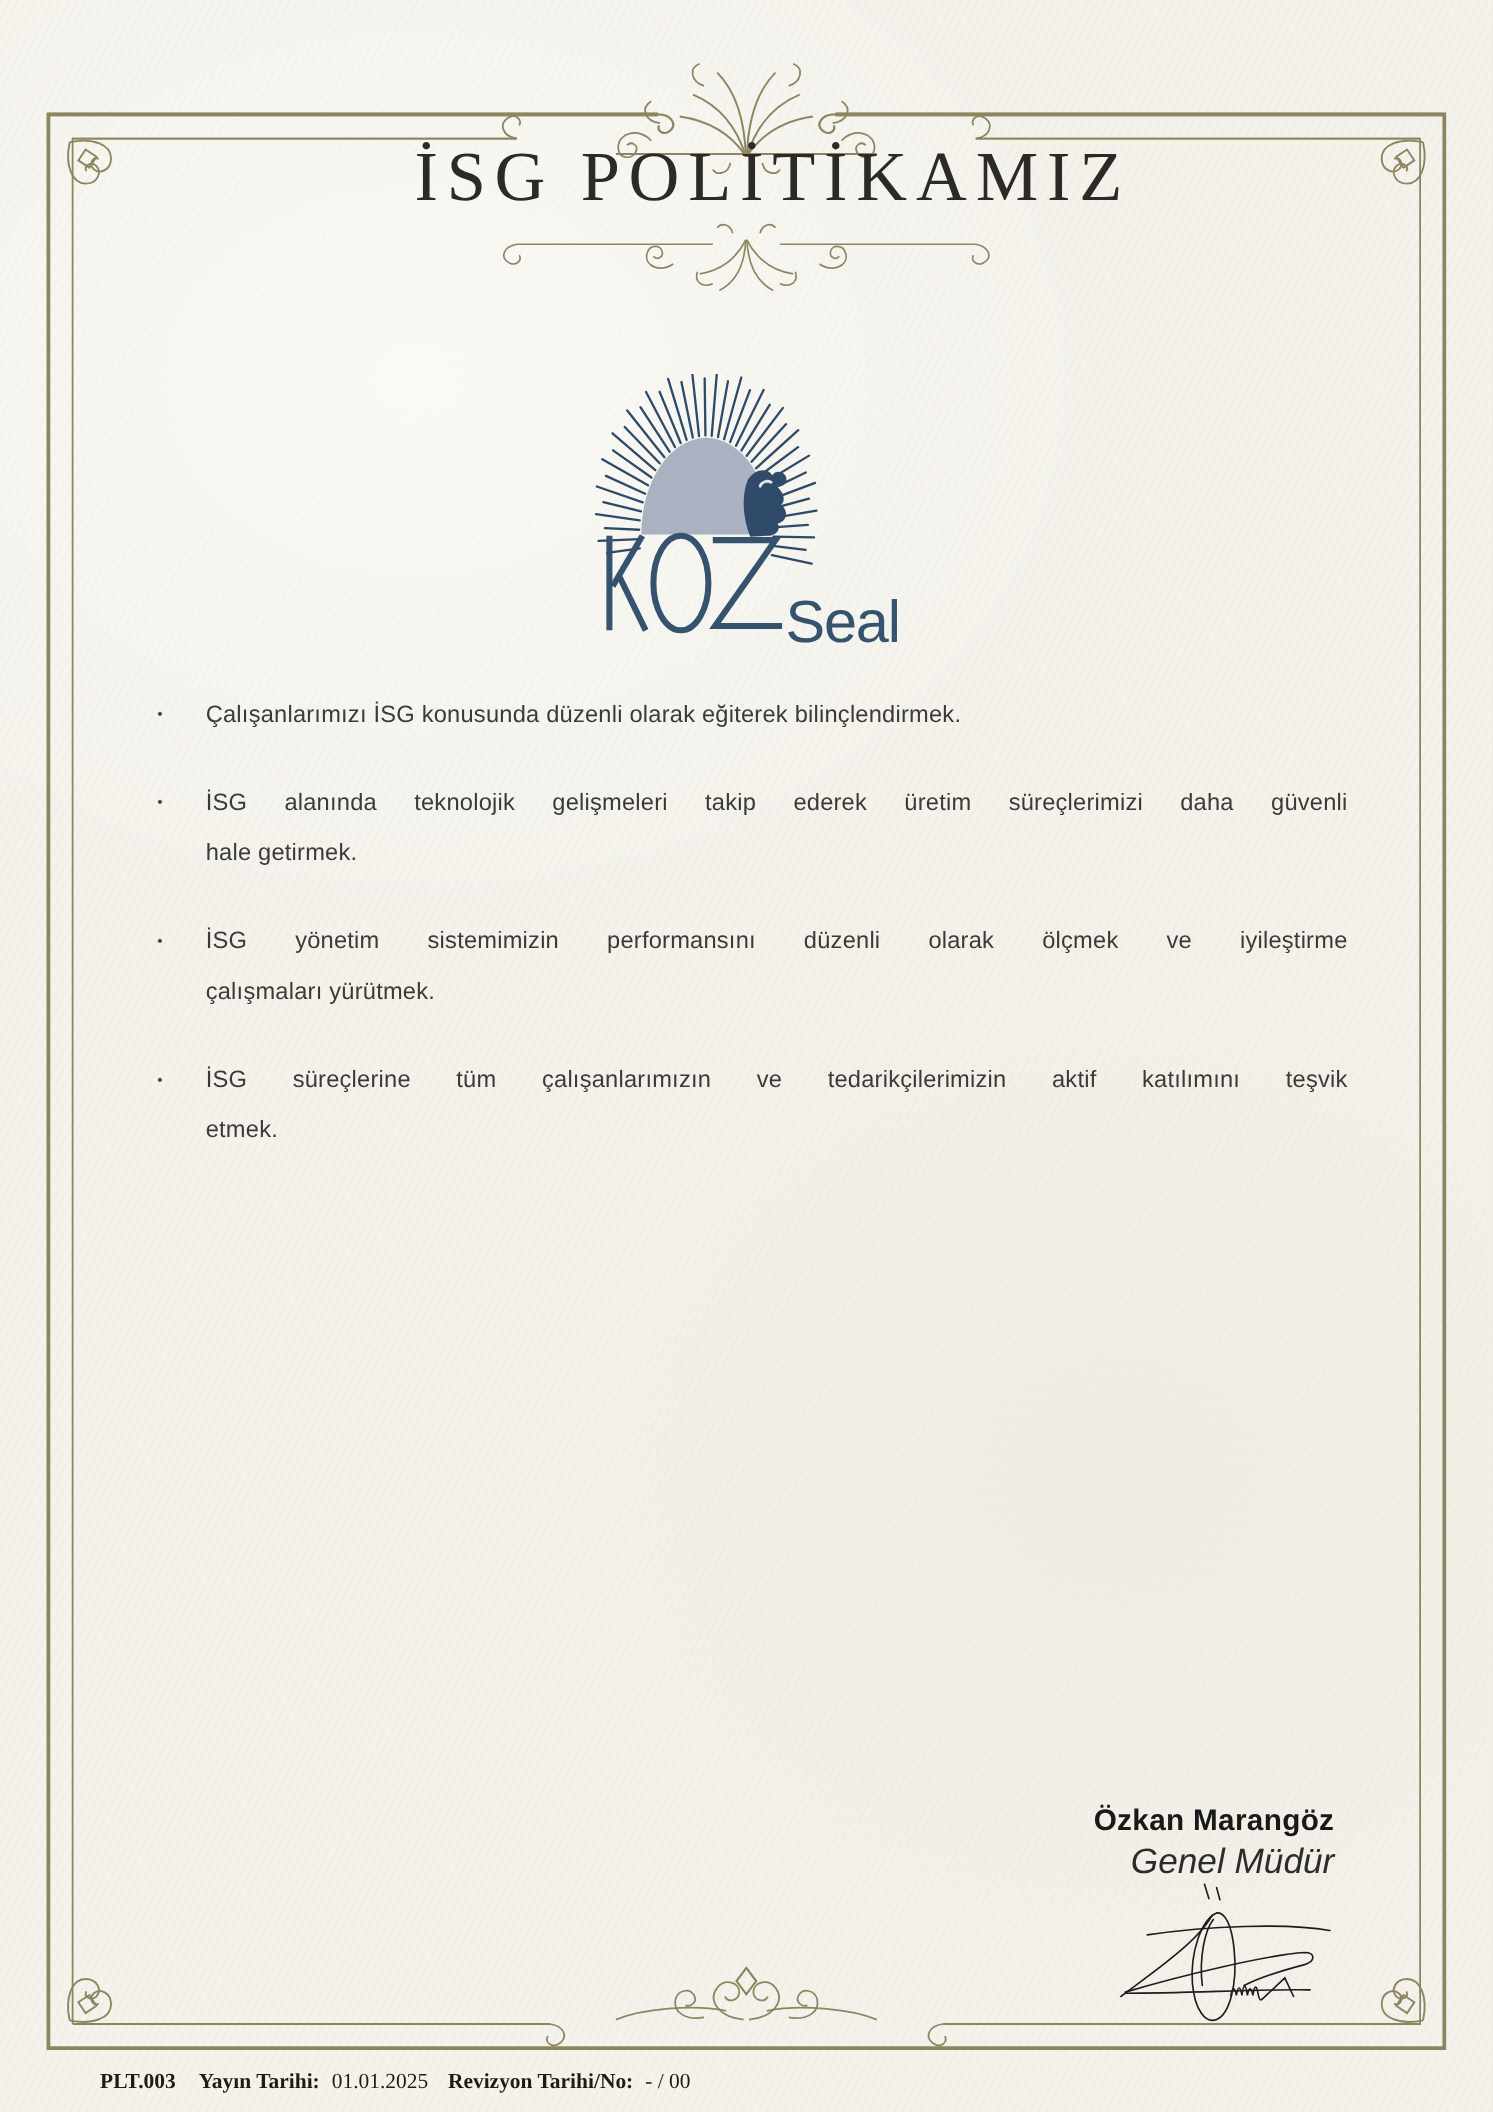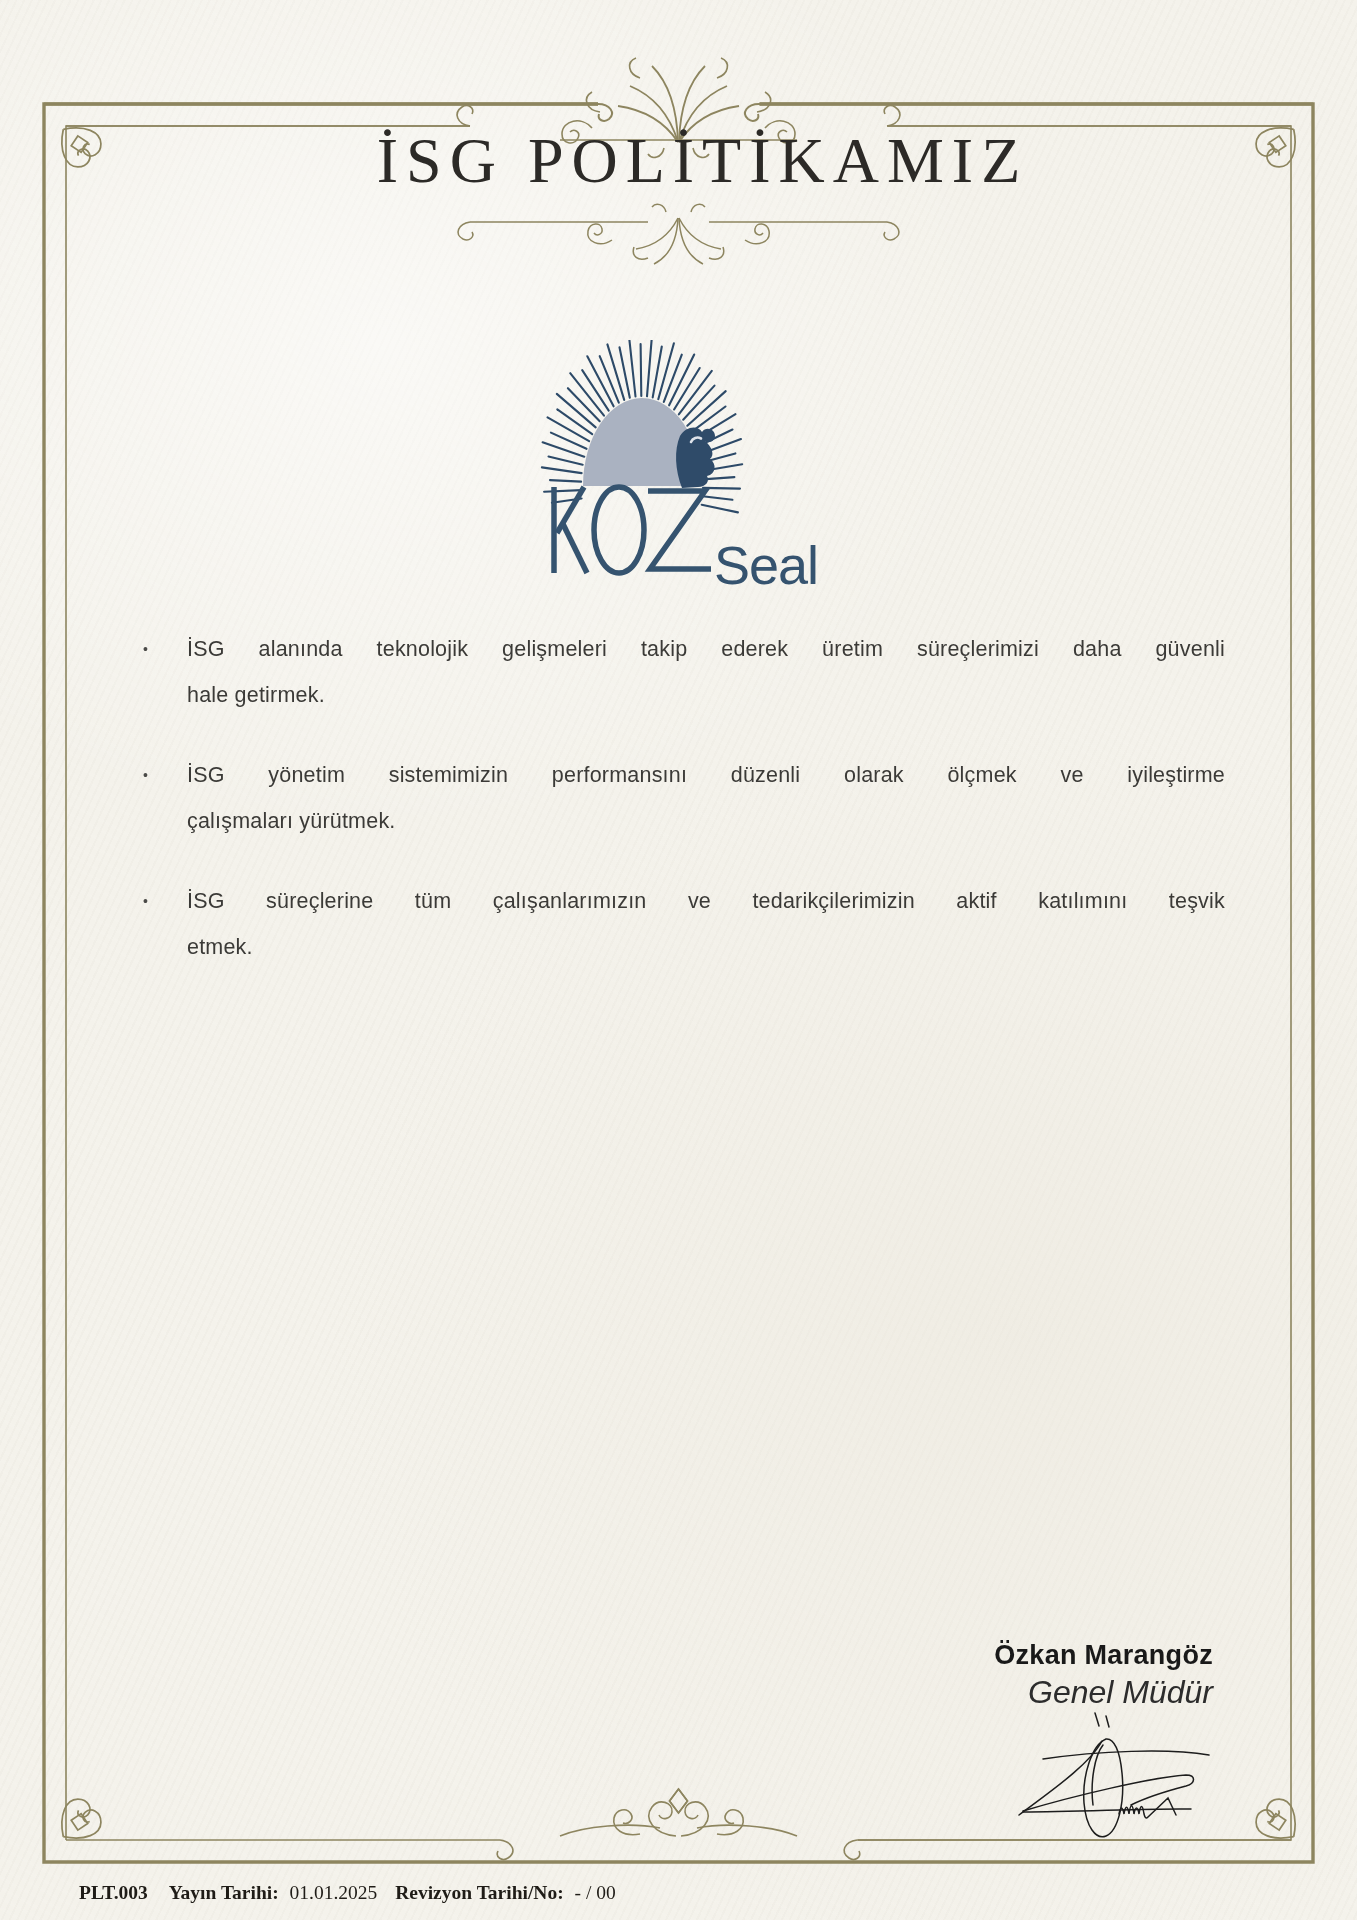--- a/index.html
+++ b/index.html
@@ -31,21 +31,21 @@
     content:"•";position:absolute;left:0;top:0;
     font-size:14px;line-height:46px;color:#4a4a47;
   }
   .ln{display:block;}
   .ln.just{text-align:justify;text-align-last:justify;}
   .sig{position:absolute;right:144px;top:1640px;text-align:right;}
   .sig-name{font-size:27px;font-weight:700;color:#191919;letter-spacing:.3px;margin-left:48px;}
   .sig-role{font-size:32px;font-style:italic;color:#2c2c2c;margin-top:3px;}
   .sig-scribble{position:absolute;left:1003px;top:1693px;width:220px;height:160px;}
   .footer{
-    position:absolute;left:79px;top:1882px;
+    position:absolute;left:91px;top:1882px;
     font-family:"Liberation Serif", serif;font-size:19.5px;color:#1f1c17;
     white-space:nowrap;
   }
   .footer .b{font-weight:700;}
   .footer .g-lg{margin-right:16px;}
   .footer .g-sm{margin-right:6px;}
   .footer .g-md{margin-right:13px;}
 </style>
 </head>
 <body>
@@ -176,20 +176,23 @@
         <path d="M23 184 L47 233"></path>
         <ellipse cx="79" cy="190" rx="25" ry="43"></ellipse>
         <path d="M108 151 L165 151 L110 229 L171 229"></path>
       </g>
       <text x="174" y="244" font-size="54" fill="#35536f" font-family="Liberation Sans, sans-serif" letter-spacing="-1">Seal</text>
     </svg>
   </div>
 
   <ul class="policy">
     <li>
+      <span class="ln">Çalışanlarımızı İSG konusunda düzenli olarak eğiterek bilinçlendirmek.</span>
+    </li>
+    <li>
       <span class="ln just">İSG alanında teknolojik gelişmeleri takip ederek üretim süreçlerimizi daha güvenli</span>
       <span class="ln">hale getirmek.</span>
     </li>
     <li>
       <span class="ln just">İSG yönetim sistemimizin performansını düzenli olarak ölçmek ve iyileştirme</span>
       <span class="ln">çalışmaları yürütmek.</span>
     </li>
     <li>
       <span class="ln just">İSG süreçlerine tüm çalışanlarımızın ve tedarikçilerimizin aktif katılımını teşvik</span>
       <span class="ln">etmek.</span>

